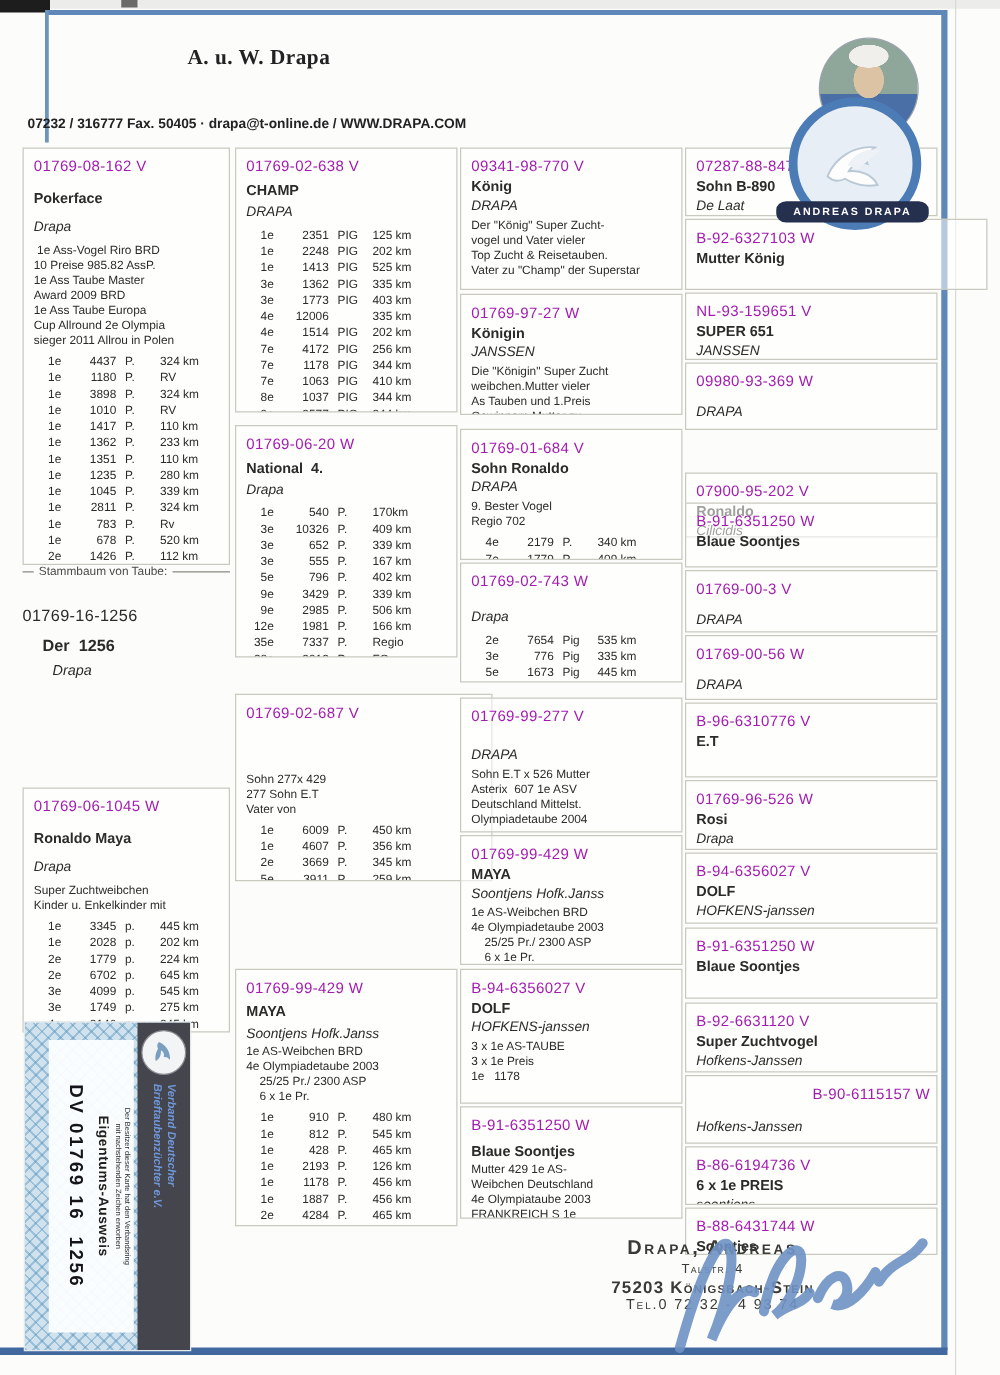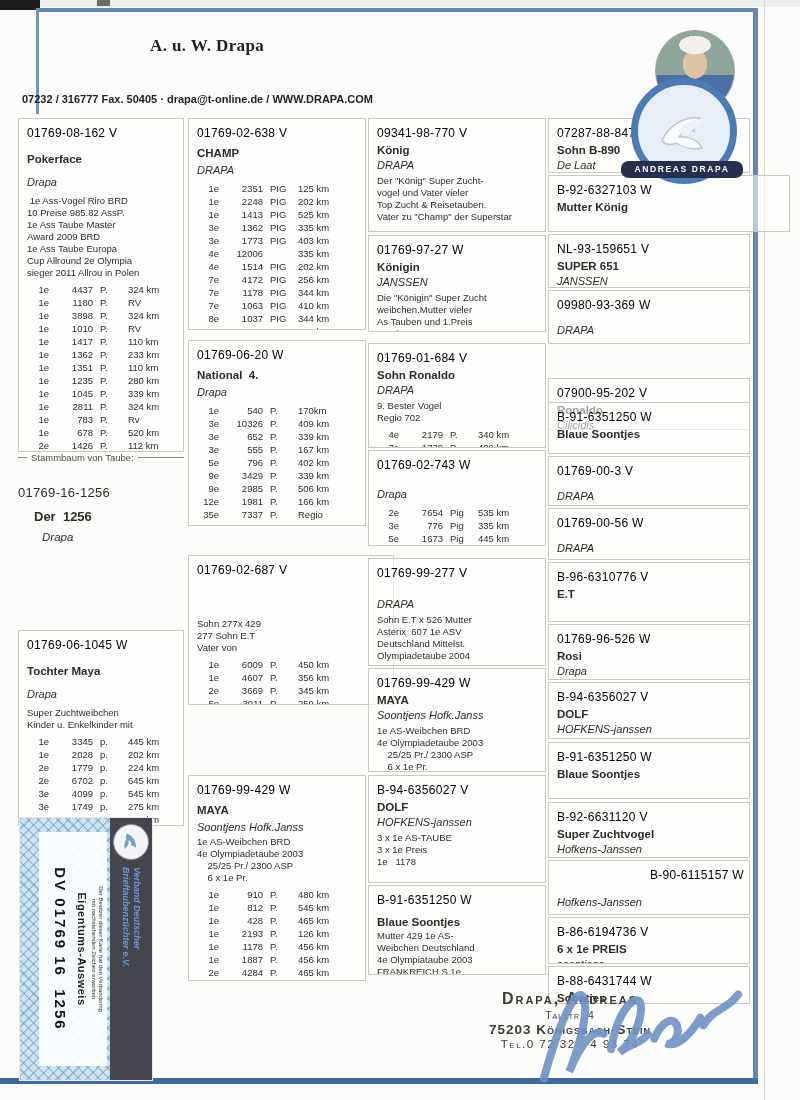--- a/index.html
+++ b/index.html
@@ -28,21 +28,21 @@
       radial-gradient(ellipse 15px 9px at 39px 58px,#f3f3f1 0 60%,transparent 62%),
       linear-gradient(180deg,#8fa69b 0 55%,#4a6ea6 55% 100%);}
   .globe{position:absolute;left:16px;top:50px;width:92px;height:92px;border-radius:50%;
     background:#e8eef5;border:7px solid #4c7cb6;display:flex;align-items:center;justify-content:center;}
   .banner{position:absolute;left:6px;top:133px;width:122px;height:17px;background:#252f4e;
     border-radius:8px/7px;color:#fff;font-size:8.5px;font-weight:bold;letter-spacing:1.6px;
     text-align:center;line-height:17px;white-space:nowrap;}
   
   .pbox{position:absolute;border:1px solid #c9c9c0;background:rgba(255,255,255,.55);
         padding:6px 5px 4px 8px;box-sizing:border-box;overflow:hidden;z-index:1;}
-  .ring{font-size:12px;line-height:16px;letter-spacing:.3px;color:#000000;white-space:pre-wrap;}
+  .ring{font-size:12px;line-height:16px;letter-spacing:.3px;color:#a21caf;white-space:pre-wrap;}
   .name{font-size:11.5px;font-weight:bold;line-height:16px;white-space:pre-wrap;}
   .strain{font-size:11px;font-style:italic;line-height:15px;white-space:pre-wrap;}
   .note{font-size:9.5px;line-height:12px;white-space:pre-wrap;}
   .results{margin-top:4px;}
   .rrow{display:grid;grid-template-columns:22px 42px 28px auto;column-gap:2px;
         font-size:9.5px;line-height:13px;}
   .rrow span:nth-child(1){text-align:right;}
   .rrow span:nth-child(2){text-align:right;}
   .rrow span:nth-child(3){padding-left:5px;}
   .rrow span:nth-child(4){padding-left:3px;}
@@ -201,21 +201,21 @@
           <div class="rrow">
             <span>2e</span>
             <span>1426</span>
             <span>P.</span>
             <span>112 km</span>
           </div>
         </div>
       </div>
       <div class="pbox c1" style="left: 18px; top: 630px; width: 166px; height: 196px;">
         <div class="ring">01769-06-1045 W</div>
-        <div class="name">Tochter Maya</div>
+        <div class="name">Ronaldo Maya</div>
         <div class="strain">Drapa</div>
         <div class="note">Super Zuchtweibchen</div>
         <div class="note">Kinder u. Enkelkinder mit</div>
         <div class="results">
           <div class="rrow">
             <span>1e</span>
             <span>3345</span>
             <span>p.</span>
             <span>445 km</span>
           </div>

